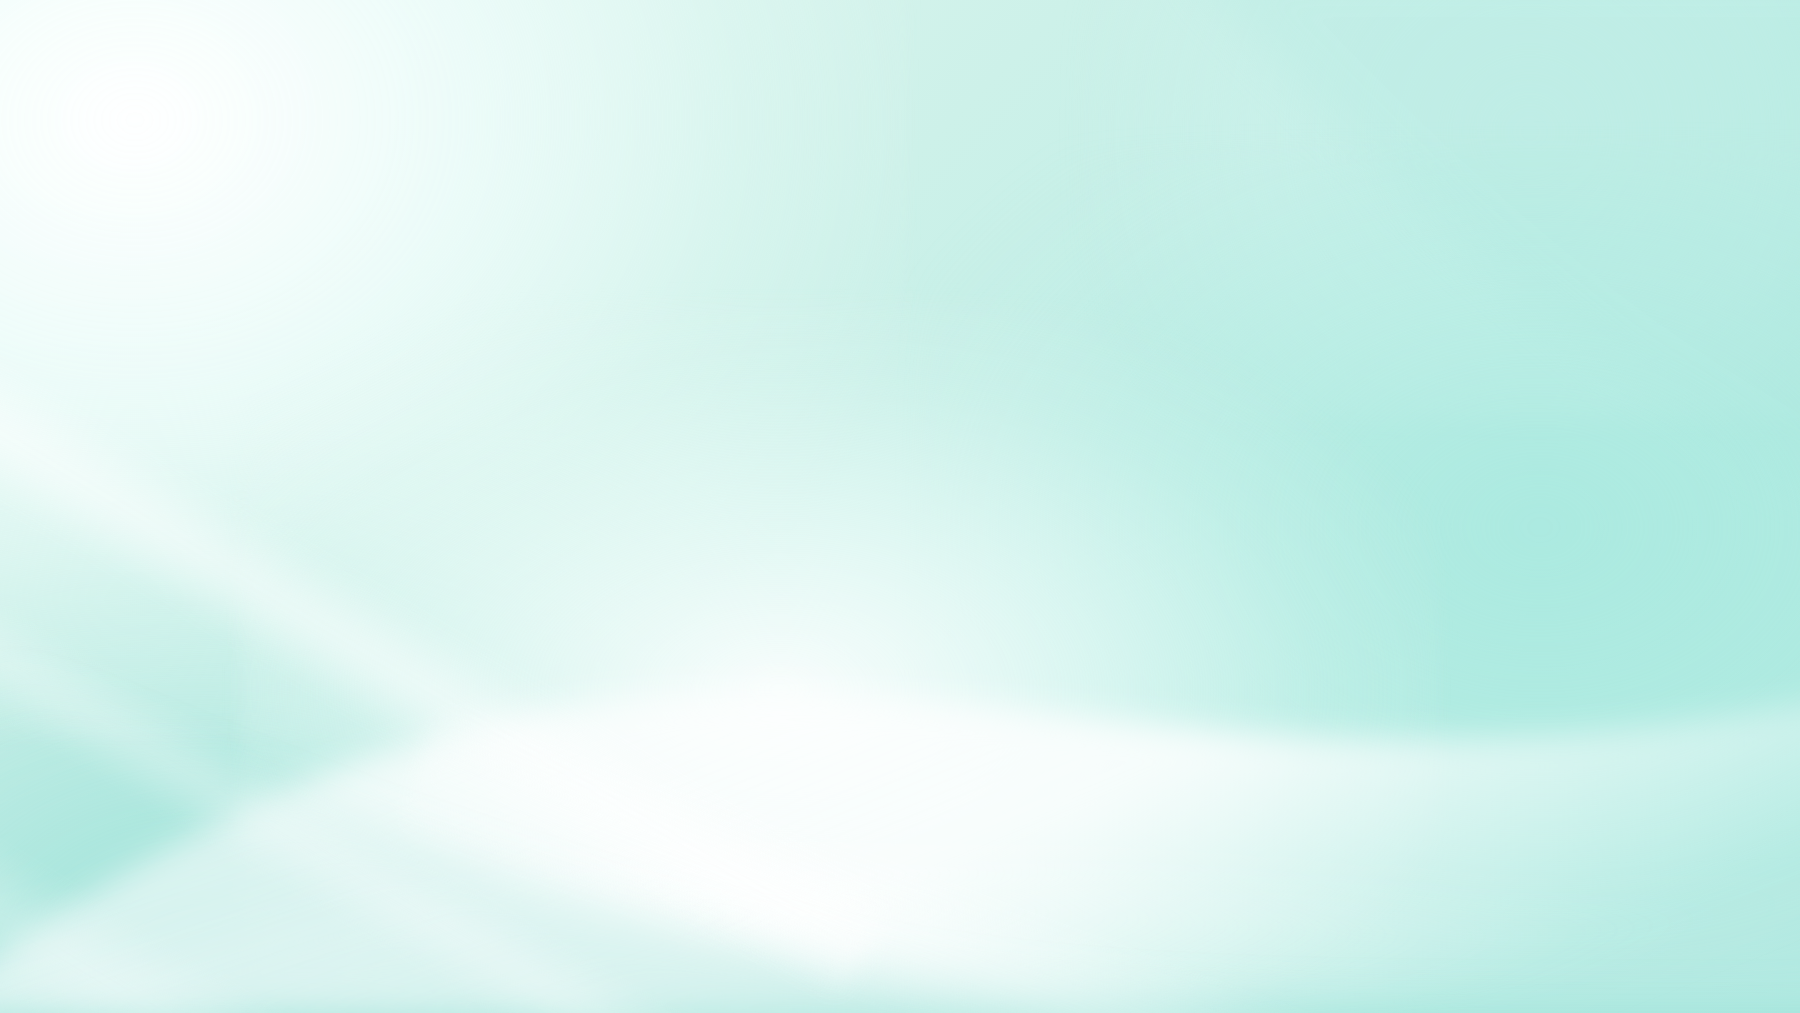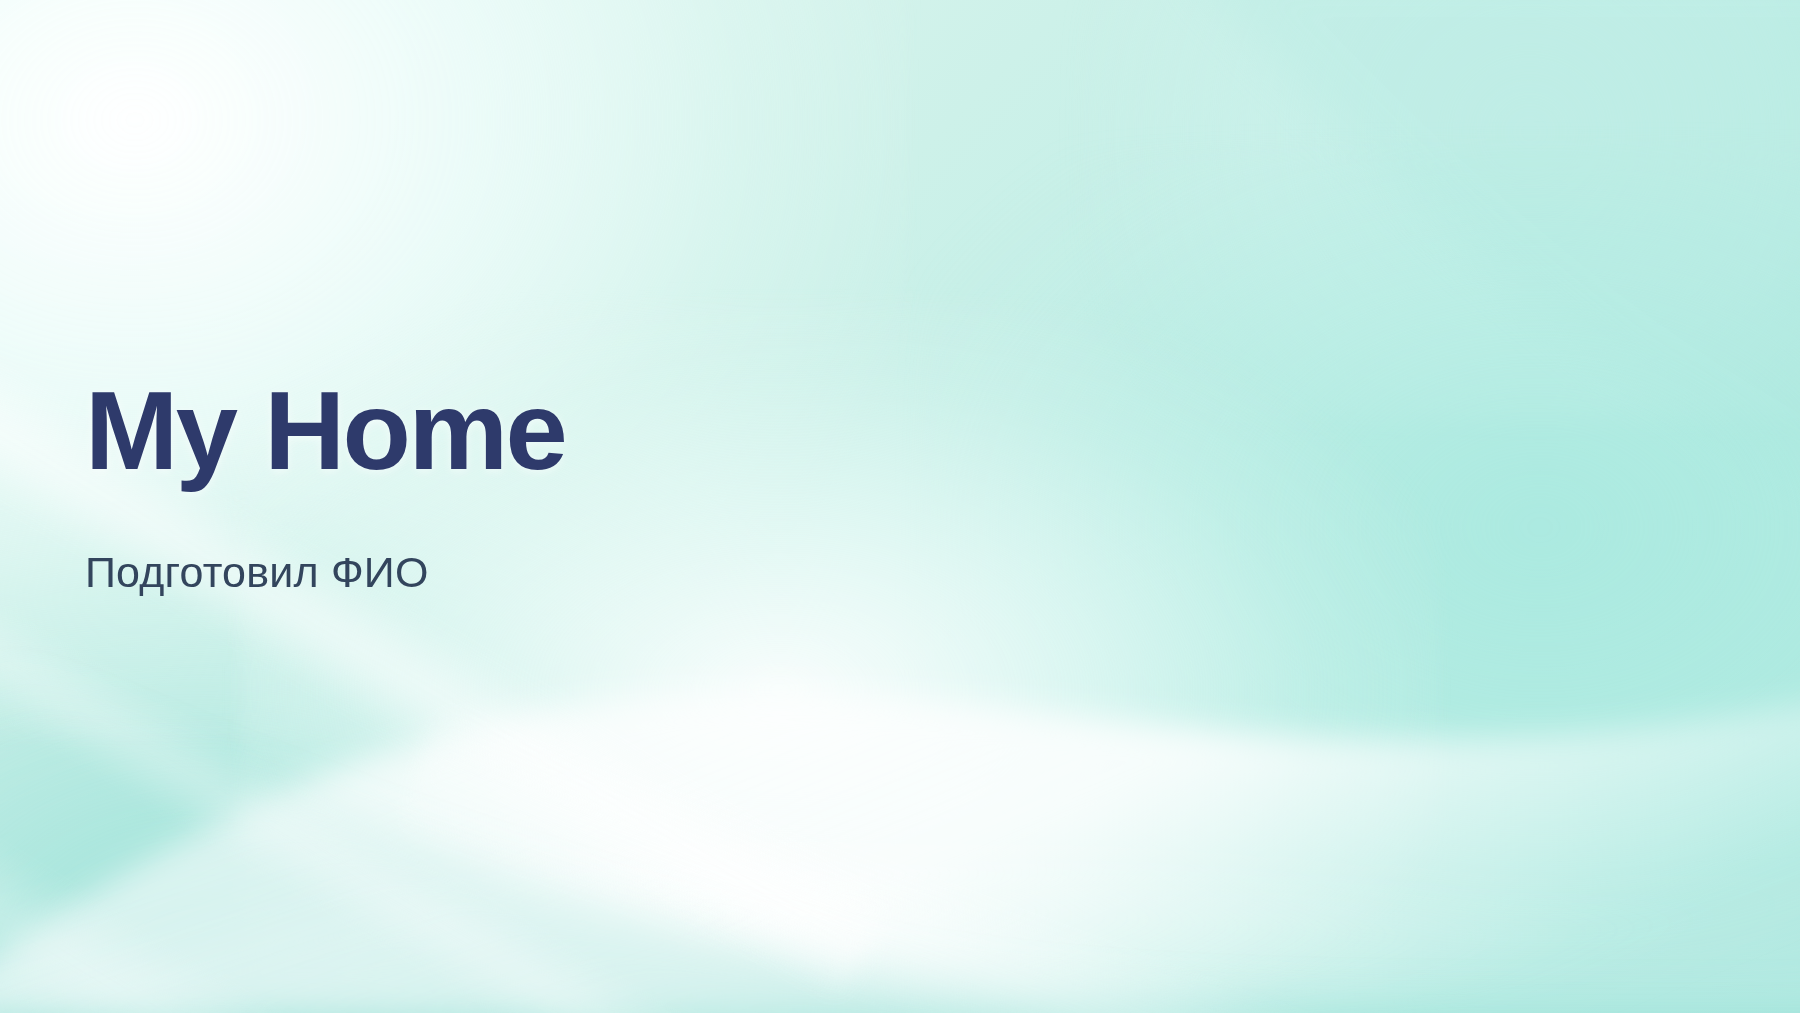--- a/index.html
+++ b/index.html
@@ -233,18 +233,14 @@
       <path d="M 1180 -40 L 1880 -40 L 1880 520 C 1600 400, 1380 180, 1180 -40 Z" fill="#a9e6dd" opacity="0.20" filter="url(#softBlur2)"></path>
     </svg>
 
     <div class="streak streak-a"></div>
     <div class="streak streak-b"></div>
     <div class="streak streak-c"></div>
     <div class="streak streak-d"></div>
     <div class="streak streak-e"></div>
   </div>
 
-  <div class="content">
-    <h1 class="title">My Home</h1>
-    <p class="subtitle">Подготовил ФИО</p>
-  </div>
 
 </div>
 
 </body></html>

